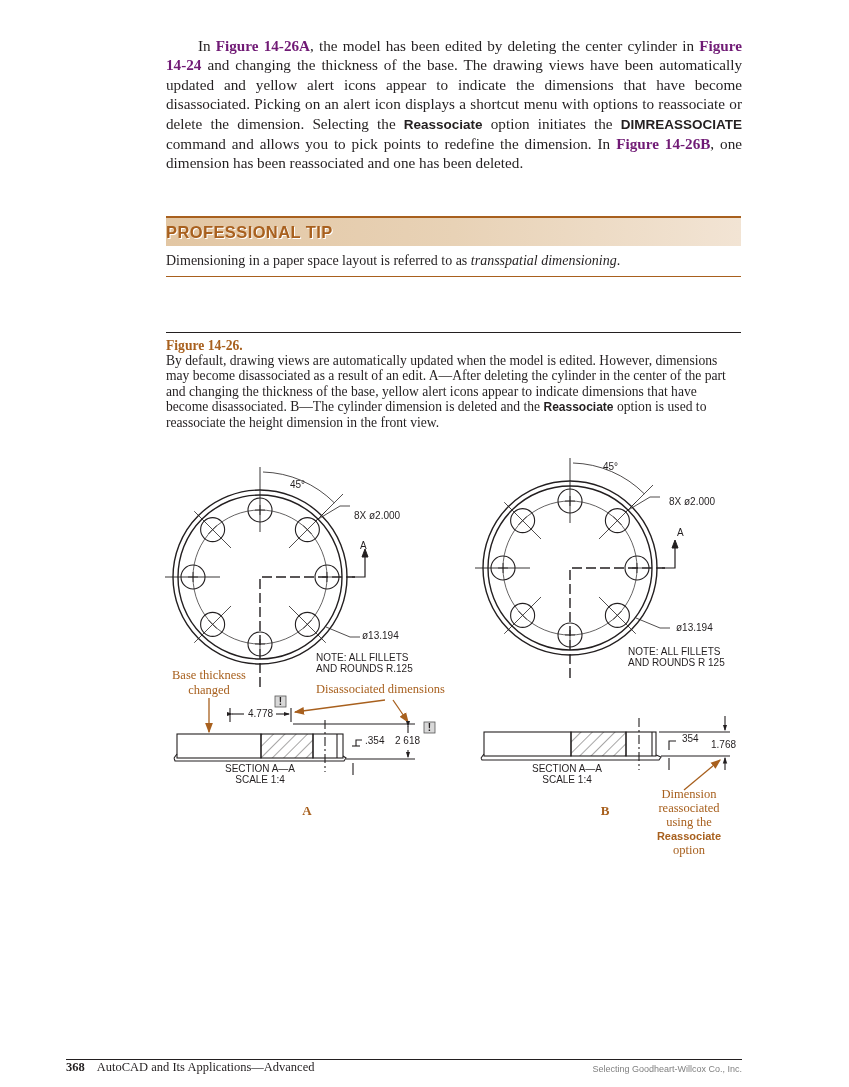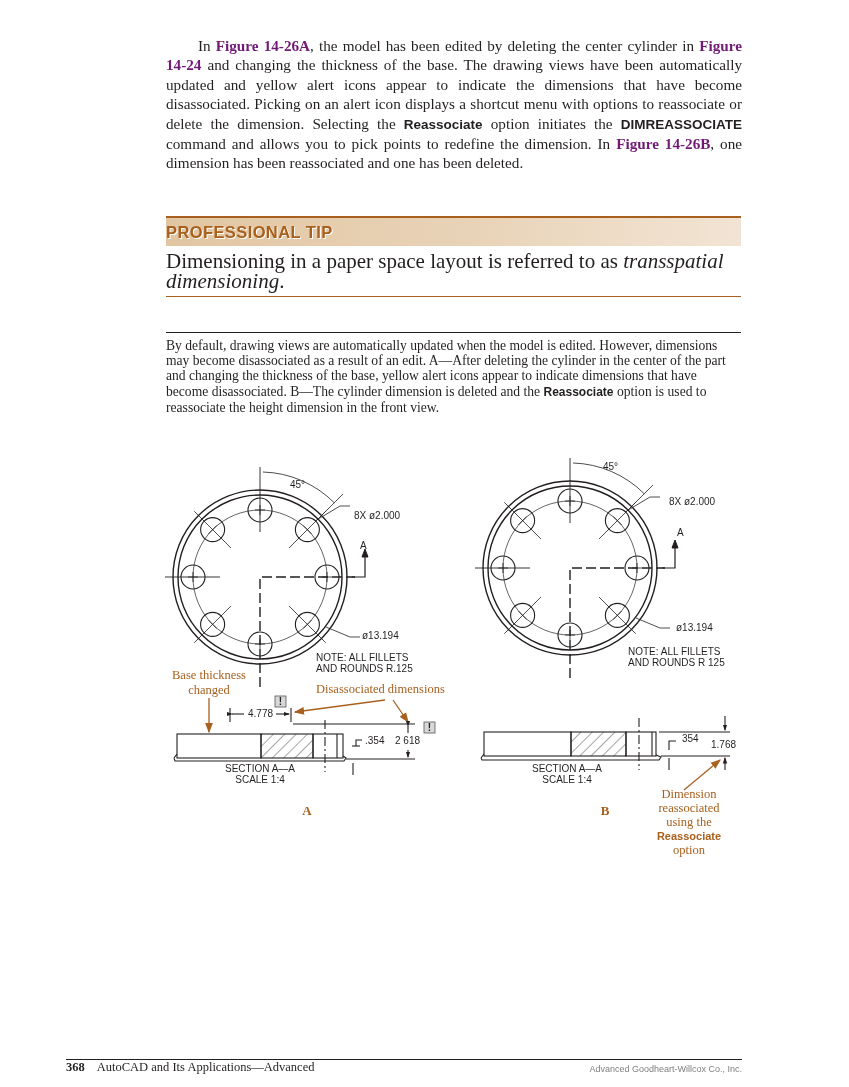--- a/index.html
+++ b/index.html
@@ -3,21 +3,21 @@
 <meta charset="utf-8">
 <style>
   html, body { margin: 0; padding: 0; background: #ffffff; }
   body { width: 849px; height: 1087px; position: relative; overflow: hidden; font-family: "Liberation Serif", "DejaVu Serif", serif; color: #231f20; }
   .accent { color: #701a75; font-weight: bold; }
   .sans-bold { font-family: "Liberation Sans", "DejaVu Sans", sans-serif; font-weight: bold; font-size: 13.5px; }
   #body-para { position: absolute; left: 166px; top: 36px; width: 576px; font-size: 15.2px; line-height: 19.4px; text-align: justify; text-indent: 32px; }
   #tip { position: absolute; left: 166px; top: 216px; width: 575px; }
   #tip .bar { height: 28px; border-top: 2px solid #a8601e; background: linear-gradient(to right, #e2c6a3 0%, #e8d2b6 50%, #f2e4d4 100%); text-align: left; }
   #tip .title { font-family: "Liberation Sans", "DejaVu Sans", sans-serif; font-weight: bold; font-size: 16.5px; color: #a8601e; line-height: 28px; letter-spacing: 0.4px; text-shadow: 1px 1px 0 #ffffff; }
-  #tip .text { font-size: 21px; line-height: 20px; padding: 5px 0 5px 0; border-bottom: 1.5px solid #a8601e; }
+  #tip .text { font-size: 14px; line-height: 20px; padding: 5px 0 5px 0; border-bottom: 1.5px solid #a8601e; }
   #caption { position: absolute; left: 166px; top: 332px; width: 575px; border-top: 1.5px solid #231f20; padding-top: 5px; font-size: 13.6px; line-height: 15.2px; }
   #caption .fig { color: #a8601e; font-weight: bold; }
   #caption .sans-bold { font-size: 12px; }
   #drawing { position: absolute; left: 0; top: 0; width: 849px; height: 1087px; }
   .cad { font-family: "Liberation Sans", "DejaVu Sans", sans-serif; font-size: 10px; fill: #231f20; }
   .callout { font-family: "Liberation Serif", "DejaVu Serif", serif; font-size: 12.5px; fill: #a8601e; }
   .callout-bold { font-family: "Liberation Sans", "DejaVu Sans", sans-serif; font-size: 11px; font-weight: bold; fill: #a8601e; }
   .label-ab { font-family: "Liberation Serif", "DejaVu Serif", serif; font-size: 13px; font-weight: bold; fill: #a8601e; }
   #footer { position: absolute; left: 66px; top: 1059px; width: 676px; border-top: 1px solid #231f20; padding-top: 0; font-size: 12.5px; }
   #footer .pg { font-weight: bold; margin-right: 12px; }
@@ -29,20 +29,21 @@
 <div id="body-para"><span>In </span><span class="accent">Figure 14-26A</span><span>, the model has been edited by deleting the center cylinder in </span><span class="accent">Figure 14-24</span><span> and changing the thickness of the base. The drawing views have been automatically updated and yellow alert icons appear to indicate the dimensions that have become disassociated. Picking on an alert icon displays a shortcut menu with options to reassociate or delete the dimension. Selecting the </span><span class="sans-bold">Reassociate</span><span> option initi­ates the </span><span class="sans-bold">DIMREASSOCIATE</span><span> command and allows you to pick points to redefine the dimension. In </span><span class="accent">Figure 14-26B</span><span>, one dimension has been reassociated and one has been deleted.</span></div>
 
 <div id="tip">
   <div class="bar">
     <span class="title">PROFESSIONAL TIP</span>
   </div>
   <div class="text"><span>Dimensioning in a paper space layout is referred to as </span><i>transspatial dimensioning</i><span>.</span></div>
 </div>
 
 <div id="caption">
+  <div class="fig">Figure 14-26.</div>
   <div><span>By default, drawing views are automatically updated when the model is edited. However, dimensions may become disassociated as a result of an edit. A—After deleting the cylinder in the center of the part and changing the thickness of the base, yellow alert icons appear to indicate dimensions that have become disassociated. B—The cylinder dimension is deleted and the </span><span class="sans-bold">Reassociate</span><span> option is used to reassociate the height dimension in the front view.</span></div>
 </div>
 
 <svg id="drawing" viewBox="0 0 849 1087">
   <defs>
     <pattern id="hatch" patternUnits="userSpaceOnUse" width="8" height="8" patternTransform="rotate(45)">
       <line x1="0" y1="0" x2="0" y2="8" stroke="#231f20" stroke-width="0.8"></line>
     </pattern>
     <marker id="arrowK" markerWidth="6" markerHeight="6" refX="5" refY="3" orient="auto">
         <path d="M0,1 L6,3 L0,5 Z" fill="#231f20"></path>
@@ -210,14 +211,14 @@
   <line x1="684" y1="790" x2="720" y2="760" stroke="#a8601e" stroke-width="1.3" marker-end="url(#arrowO)"></line>
   <text class="callout" x="689" y="798" text-anchor="middle">Dimension</text>
   <text class="callout" x="689" y="812" text-anchor="middle">reassociated</text>
   <text class="callout" x="689" y="826" text-anchor="middle">using the</text>
   <text class="callout-bold" x="689" y="840" text-anchor="middle">Reassociate</text>
   <text class="callout" x="689" y="854" text-anchor="middle">option</text>
 </svg>
 
 <div id="footer">
   <span class="pg">368</span><span>AutoCAD and Its Applications—Advanced</span>
-  <span class="copy">Advanced Goodheart-Willcox Co., Inc.</span>
+  <span class="copy">Selecting Goodheart-Willcox Co., Inc.</span>
 </div>
 
 </body></html>

